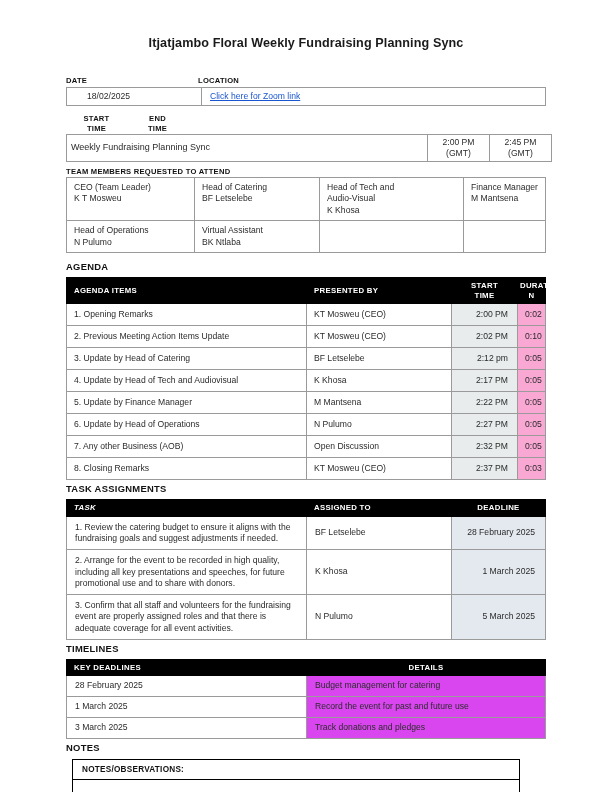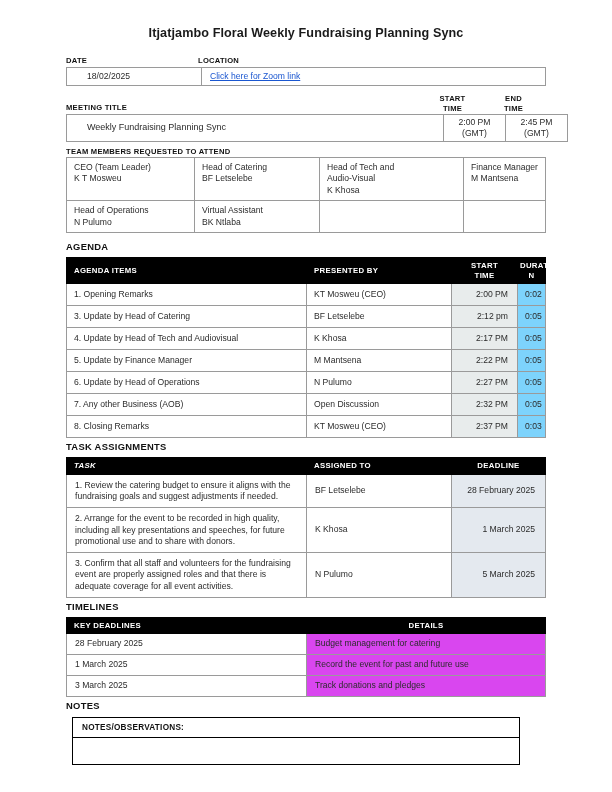--- a/index.html
+++ b/index.html
@@ -22,21 +22,21 @@
     height: 792px;
     box-sizing: border-box;
     padding: 0 66px;
   }
   .doc-title {
     text-align: center;
     font-size: 12.6px;
     font-weight: bold;
     color: #1a1a1a;
     letter-spacing: 0.1px;
-    margin: 8px;
+    margin: 18px;
     padding-top: 16px;
     line-height: 18px;
   }
 
   
   .lbl {
     font-size: 7.6px;
     font-weight: bold;
     color: #111111;
     letter-spacing: 0.25px;
@@ -76,21 +76,21 @@
     padding-left: 8px;
     cursor: pointer;
   }
   .lblrow { display: flex; }
 
   
   .mt-head { display: flex; align-items: flex-end; }
   .mt-head .mt-left { width: 356px; padding-bottom: 1px; }
   .mt-head .mt-col { width: 61px; text-align: center; }
   .tbl-mt td { height: 26px; }
-  .mt-name { padding-left: 20px; font-size: 9px; }
+  .mt-name { padding-left: 4px; font-size: 9px; }
   .mt-time { text-align: center; font-size: 8.6px; }
 
   
   .tbl-team td {
     padding: 4px 6px 4px 7px;
     vertical-align: top;
     font-size: 8.6px;
   }
   .tbl-team tr.r1 td { height: 30px; }
   .tbl-team tr.r2 td { height: 22px; }
@@ -105,21 +105,21 @@
     text-align: left;
     padding: 3px 7px;
     border: 1px solid #000000;
     line-height: 9.6px;
   }
   thead th.ctr { text-align: center; padding-left: 2px; padding-right: 2px; }
 
   
   .tbl-agenda td { height: 19px; padding: 1px 7px; font-size: 8.6px; }
   .tbl-agenda td.t-start { background: #e8ecec; text-align: right; padding-right: 9px; }
-  .tbl-agenda td.t-dur   { background: #7dd3fc; text-align: center; }
+  .tbl-agenda td.t-dur   { background: #f9a8d4; text-align: center; }
   .tbl-agenda thead th.h-start { height: 19px; }
 
   
   .tbl-task td { padding: 4px 8px; vertical-align: middle; font-size: 8.6px; line-height: 11.6px; }
   .tbl-task td.t-task { vertical-align: top; padding-top: 5px; }
   .tbl-task td.t-dead { background: #e4e9ef; text-align: right; padding-right: 10px; }
 
   
   .tbl-time td { height: 18px; padding: 1px 8px; font-size: 8.6px; }
   .tbl-time td.t-det { background: #d946ef; }
@@ -169,21 +169,20 @@
       <td>
         <span class="zoom-link">Click here for  Zoom link</span>
       </td>
     </tr>
   </tbody>
     </table>
 
   <div class="gap-8"></div>
 
   <div class="mt-head">
-    <div class="mt-left lbl">MEETING TITLE</div>
     <div class="mt-col lbl">
       <div>START</div>
       <div>TIME</div>
     </div>
     <div class="mt-col lbl">
       <div>END</div>
       <div>TIME</div>
     </div>
   </div>
 
@@ -264,20 +263,26 @@
       </tr>
     </thead>
     <tbody>
       <tr>
         <td>1. Opening Remarks</td>
         <td>KT Mosweu (CEO)</td>
         <td class="t-start">2:00 PM</td>
         <td class="t-dur">0:02</td>
       </tr>
       <tr>
+        <td>2. Previous Meeting Action Items Update</td>
+        <td>KT Mosweu (CEO)</td>
+        <td class="t-start">2:02 PM</td>
+        <td class="t-dur">0:10</td>
+      </tr>
+      <tr>
         <td>3. Update by Head of Catering</td>
         <td>BF Letselebe</td>
         <td class="t-start">2:12 pm</td>
         <td class="t-dur">0:05</td>
       </tr>
       <tr>
         <td>4. Update by Head of Tech and Audiovisual</td>
         <td>K Khosa</td>
         <td class="t-start">2:17 PM</td>
         <td class="t-dur">0:05</td>

